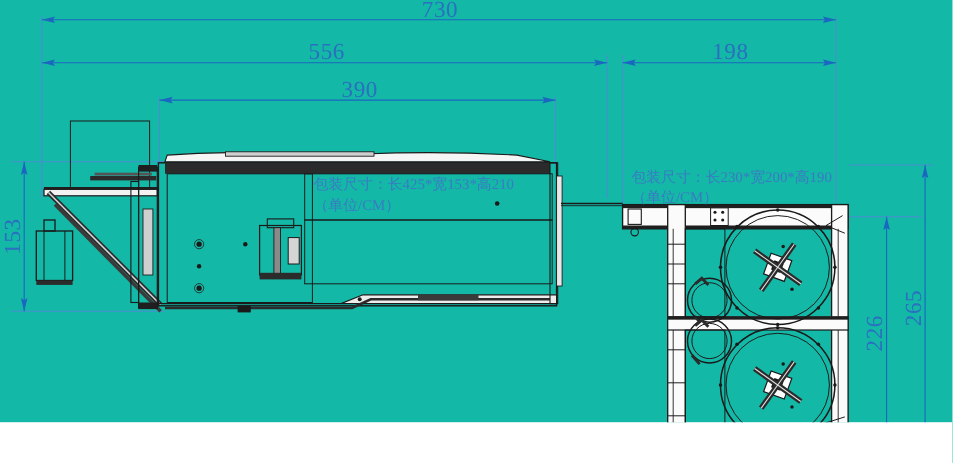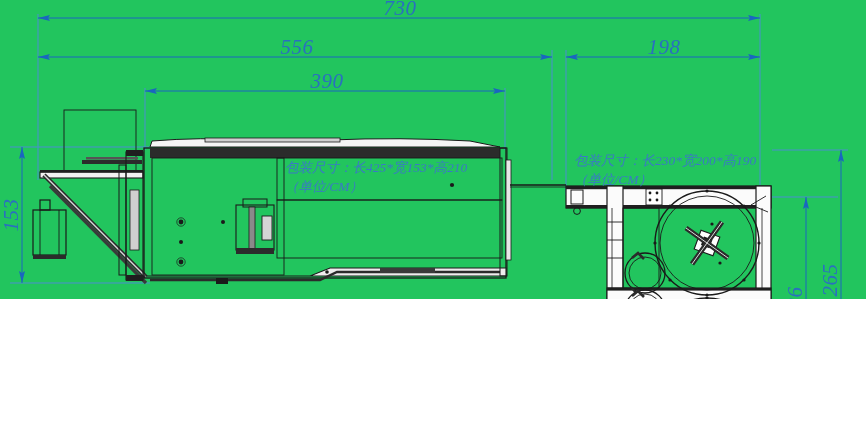--- a/index.html
+++ b/index.html
@@ -6,24 +6,23 @@
     margin: 0;
     padding: 0;
     background: #ffffff;
   }
   body {
     font-family: "Liberation Serif", serif;
   }
   #drawing-root {
     position: relative;
     width: 866px;
-    height: 299px;
-    background: #22c55e;
+    height: 384px;
+    background: #14b8a6;
     overflow: hidden;
-    font-style: italic;
   }
   #drawing-svg {
     position: absolute;
     left: 0;
     top: 0;
   }
   .dim-text {
     fill: #2a6fc0;
     font-family: "Liberation Serif", serif;
     font-size: 21px;

